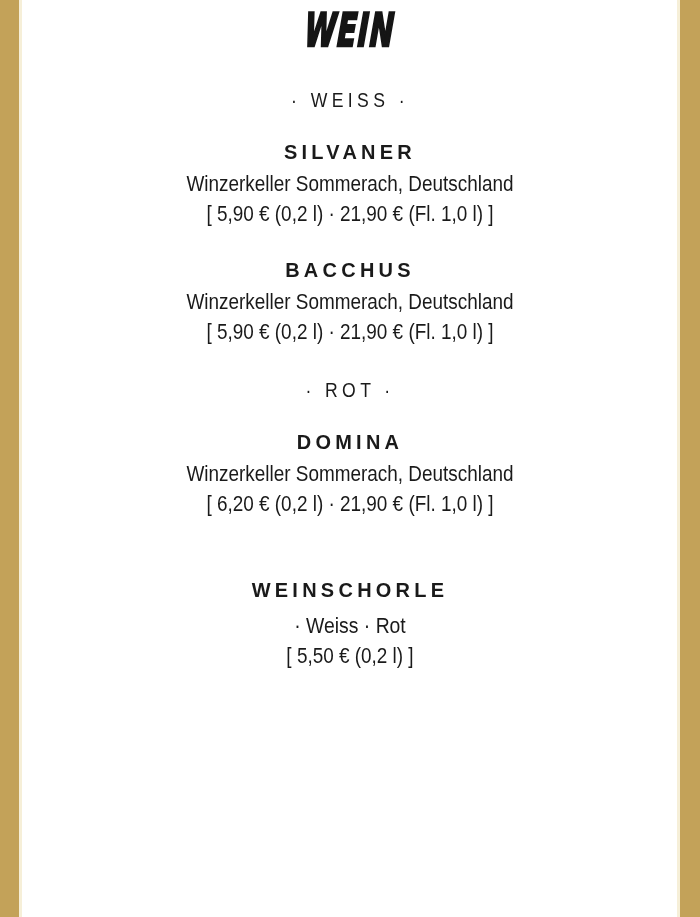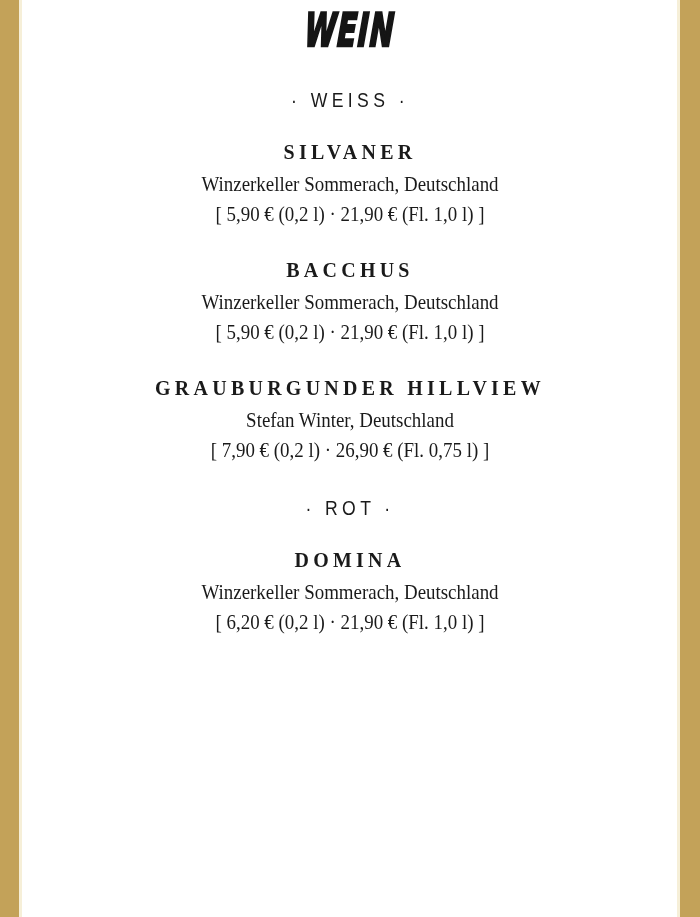--- a/index.html
+++ b/index.html
@@ -57,21 +57,20 @@
     margin: 34px 0 28px 0;
     font-size: 20px;
     font-weight: 400;
     letter-spacing: 5px;
     line-height: 24px;
     transform: scaleX(0.88);
     transform-origin: 50% 50%;
   }
   .wine {
     margin-bottom: 32px;
-    font-family: Liberation Serif, serif;
   }
   .wine-name {
     margin: 0 0 8px 0;
     font-size: 21px;
     font-weight: 700;
     letter-spacing: 4.5px;
     line-height: 24px;
     transform: scaleX(0.95);
     transform-origin: 50% 50%;
   }
@@ -120,29 +119,29 @@
     <div class="producer">Winzerkeller Sommerach, Deutschland</div>
     <div class="price">[ 5,90 € (0,2 l) · 21,90 € (Fl. 1,0 l) ]</div>
   </div>
 
   <div class="wine">
     <h2 class="wine-name">BACCHUS</h2>
     <div class="producer">Winzerkeller Sommerach, Deutschland</div>
     <div class="price">[ 5,90 € (0,2 l) · 21,90 € (Fl. 1,0 l) ]</div>
   </div>
 
-  <div class="wine">
-    <h2 class="wine-name">GRAUBURGUNDER HILLVIEW</h2>
-    <div class="producer">Stefan Winter, Deutschland</div>
-    <div class="price">[ 7,90 € (0,2 l) · 26,90 € (Fl. 0,75 l) ]</div>
-  </div>
 
   <div class="section-label">· ROT ·</div>
 
   <div class="wine">
     <h2 class="wine-name">DOMINA</h2>
     <div class="producer">Winzerkeller Sommerach, Deutschland</div>
     <div class="price">[ 6,20 € (0,2 l) · 21,90 € (Fl. 1,0 l) ]</div>
   </div>
 
 
+  <div class="wine schorle">
+    <h2 class="wine-name">WEINSCHORLE</h2>
+    <div class="variants">· Weiss · Rot</div>
+    <div class="price">[ 5,50 € (0,2 l) ]</div>
+  </div>
 
 </div>
 
 </body></html>

